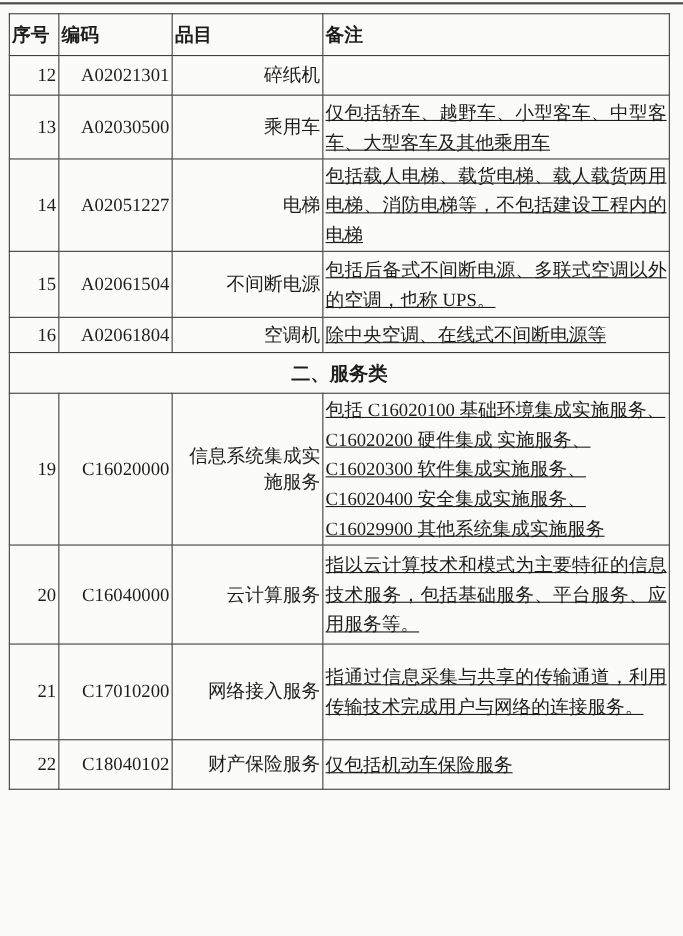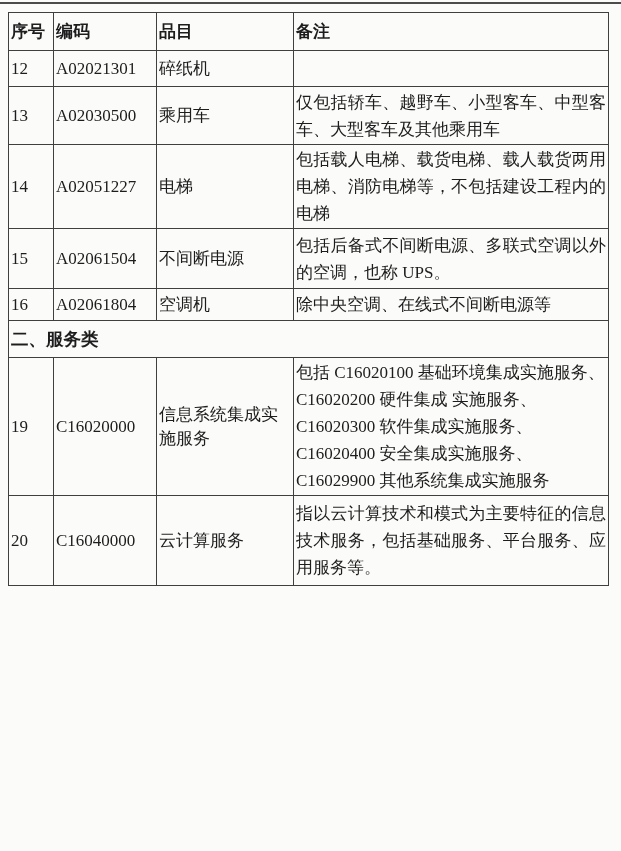--- a/index.html
+++ b/index.html
@@ -38,33 +38,34 @@
     font-size: 17px;
     vertical-align: middle;
     overflow: hidden;
   }
   .catalog th {
     font-weight: bold;
     text-align: left;
     padding: 2px;
   }
   .cell-serial, .cell-code, .cell-item {
-    text-align: left;
+    text-align: right;
     line-height: 24px;
   }
   .cell-remark {
     text-align: justify;
     text-justify: inter-ideograph;
     white-space: pre-line;
     line-height: 27px;
     padding: 2px 4px 2px 5px;
+    text-decoration: underline;
   }
   .section-row td {
     font-weight: bold;
-    text-align: left;
+    text-align: center;
     font-size: 17.5px;
   }
 </style>
 </head>
 <body>
 
 <div class="top-rule"></div>
 
 <table class="catalog">
   <colgroup>
@@ -124,14 +125,26 @@
 C16020300 软件集成实施服务、
 C16020400 安全集成实施服务、
 C16029900 其他系统集成实施服务</td>
     </tr>
     <tr style="height:90px">
       <td class="cell-serial">20</td>
       <td class="cell-code">C16040000</td>
       <td class="cell-item">云计算服务</td>
       <td class="cell-remark">指以云计算技术和模式为主要特征的信息技术服务，包括基础服务、平台服务、应用服务等。</td>
     </tr>
+    <tr style="height:87px">
+      <td class="cell-serial">21</td>
+      <td class="cell-code">C17010200</td>
+      <td class="cell-item">网络接入服务</td>
+      <td class="cell-remark">指通过信息采集与共享的传输通道，利用传输技术完成用户与网络的连接服务。</td>
+    </tr>
+    <tr style="height:45px">
+      <td class="cell-serial">22</td>
+      <td class="cell-code">C18040102</td>
+      <td class="cell-item">财产保险服务</td>
+      <td class="cell-remark">仅包括机动车保险服务</td>
+    </tr>
   </tbody>
 </table>
 
 </body></html>

